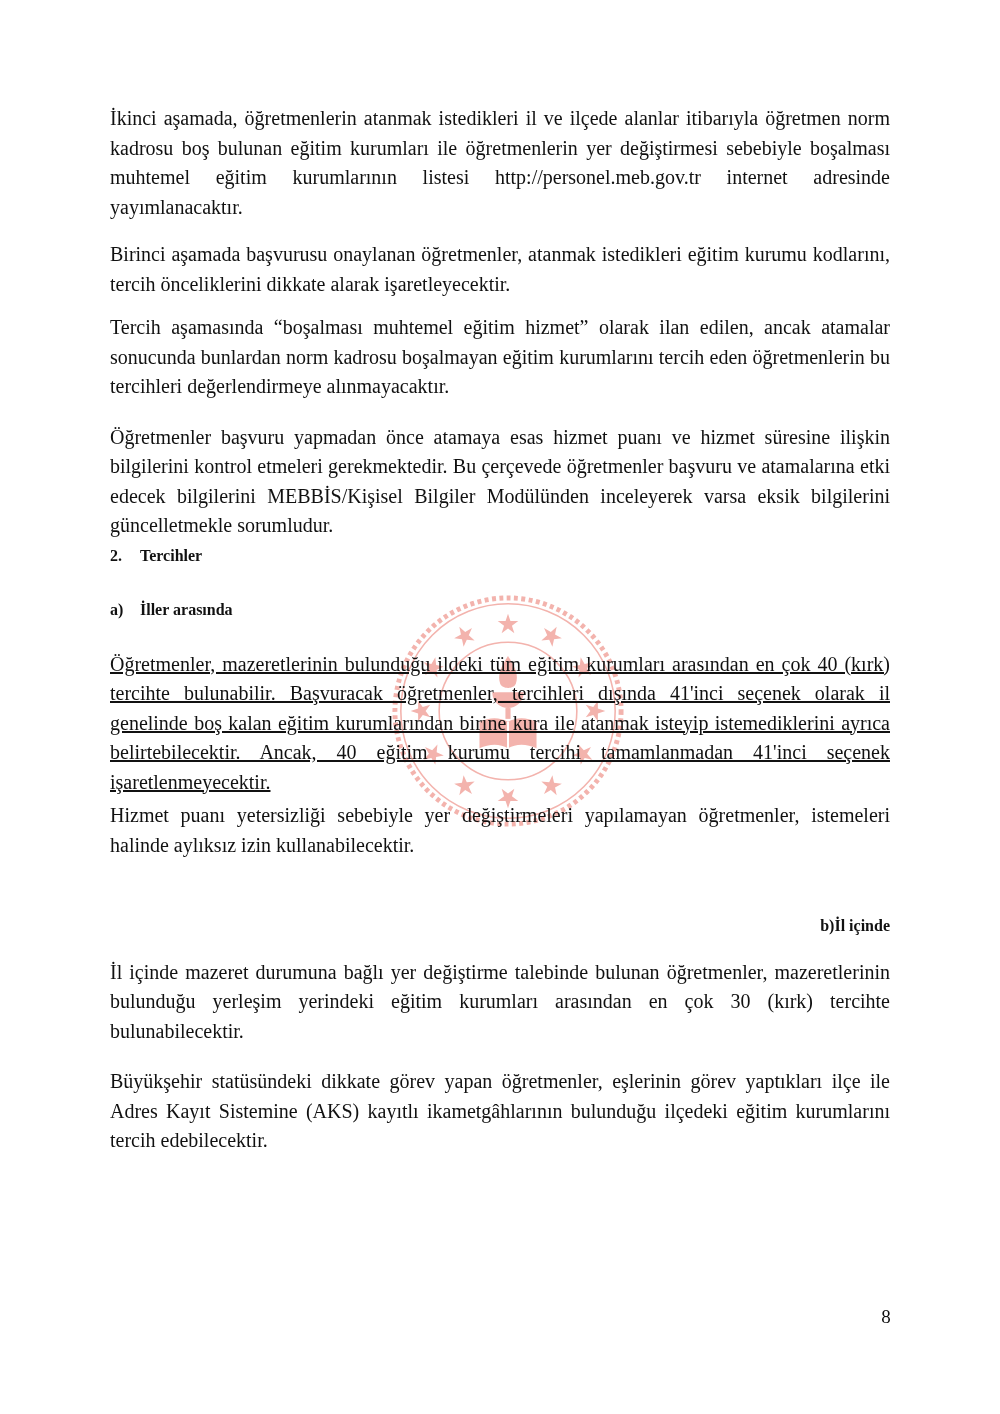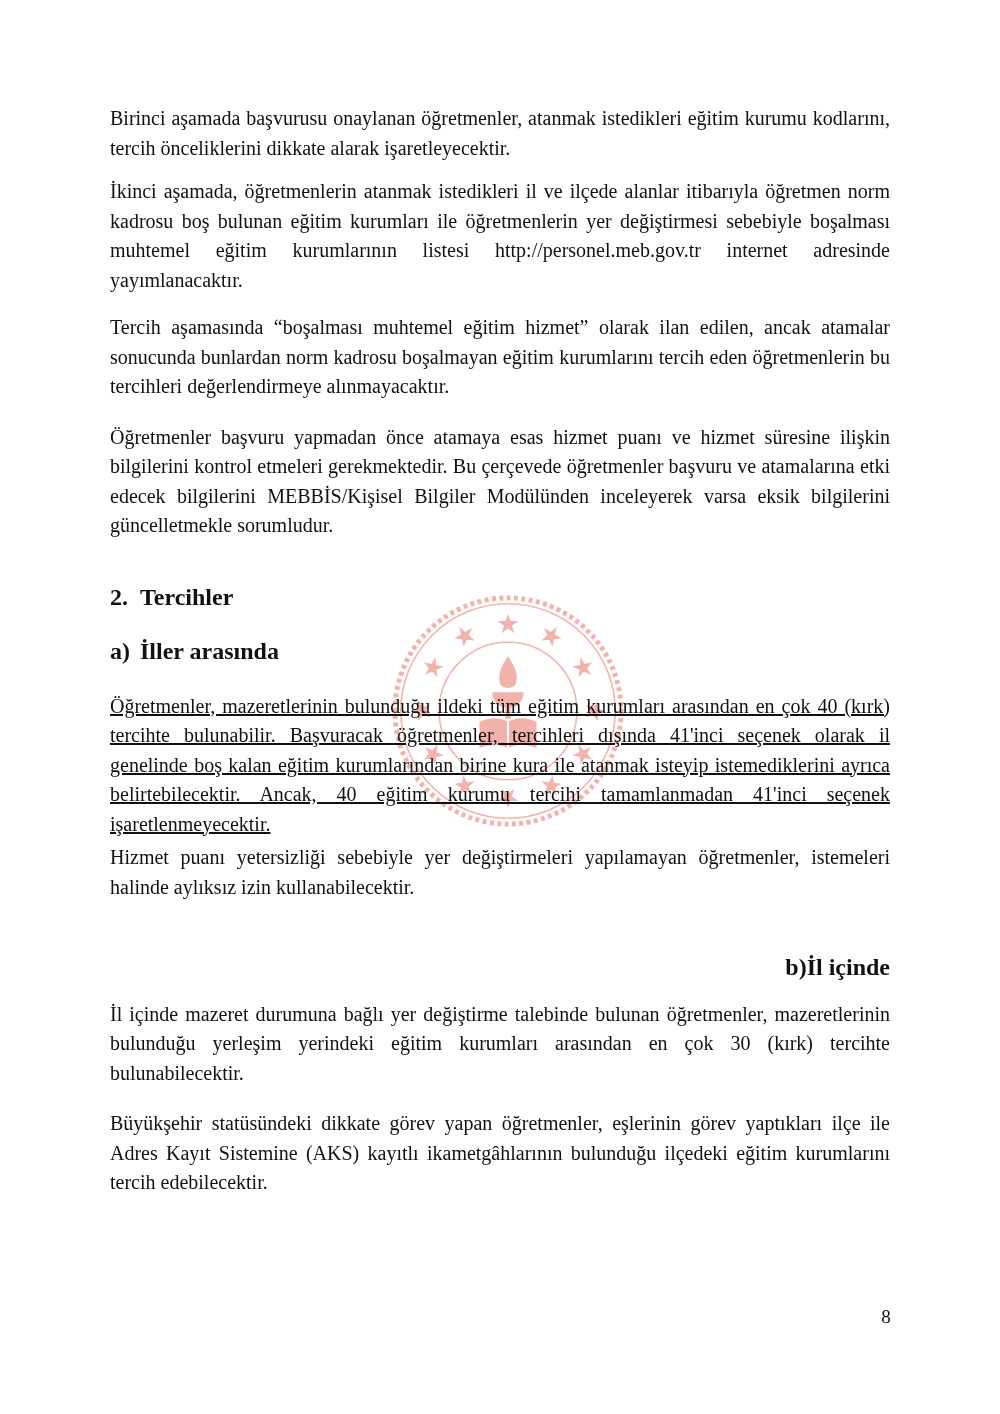--- a/index.html
+++ b/index.html
@@ -34,34 +34,34 @@
   }
   .para {
     margin: 0;
     font-size: 20px;
     line-height: 29.5px;
     text-align: justify;
     text-justify: inter-word;
   }
   .heading {
     margin: 0;
-    font-size: 24px;
+    font-size: 16px;
     line-height: 29.5px;
     font-weight: bold;
     text-align: left;
   }
   .heading .marker {
     display: inline-block;
     width: 30px;
   }
   
   .b1  { margin-bottom: 18px; }
   .b2  { margin-bottom: 14px; }
   .b3  { margin-bottom: 21px; }
-  .b4  { margin-bottom: 42px; }
+  .b4  { }
   .b5  { margin-bottom: 25px; }
   .b6  { margin-bottom: 25px; }
   .b7  { margin-bottom: 4px; text-decoration: underline; }
   .b8  { margin-bottom: 19px; }
   .b9  { margin-bottom: 51px; }
   .b10 { margin-bottom: 17px; text-align: right; }
   .b11 { margin-bottom: 21px; }
   .b12 { margin-bottom: 0; }
   .page-number {
     position: absolute;
@@ -106,22 +106,22 @@
 
       <path d="M-16,-19 L16,-19 C16,-9 8,-3 0,-3 C-8,-3 -16,-9 -16,-19 Z" fill="#f3b3ad"></path>
       <rect x="-2.6" y="-3" width="5.2" height="11" fill="#f3b3ad"></rect>
 
       <path d="M0,11 C-8,6 -19,6 -29,11 L-29,38 C-19,33 -8,33 0,38 C8,33 19,33 29,38 L29,11 C19,6 8,6 0,11 Z" fill="#f3b3ad"></path>
       <line x1="0" y1="11" x2="0" y2="38" stroke="#ffffff" stroke-width="2"></line>
     </svg>
   </div>
 
   <section class="doc-body">
+    <p class="para b1">İkinci aşamada, öğretmenlerin atanmak istedikleri il ve ilçede alanlar itibarıyla öğretmen norm kadrosu boş bulunan eğitim kurumları ile öğretmenlerin yer değiştirmesi sebebiyle boşalması muhtemel eğitim kurumlarının listesi http://personel.meb.gov.tr internet adresinde yayımlanacaktır.</p>
     <p class="para b2">Birinci aşamada başvurusu onaylanan öğretmenler, atanmak istedikleri eğitim kurumu kodlarını, tercih önceliklerini dikkate alarak işaretleyecektir.</p>
-    <p class="para b1">İkinci aşamada, öğretmenlerin atanmak istedikleri il ve ilçede alanlar itibarıyla öğretmen norm kadrosu boş bulunan eğitim kurumları ile öğretmenlerin yer değiştirmesi sebebiyle boşalması muhtemel eğitim kurumlarının listesi http://personel.meb.gov.tr internet adresinde yayımlanacaktır.</p>
     <p class="para b3">Tercih aşamasında “boşalması muhtemel eğitim hizmet” olarak ilan edilen, ancak atamalar sonucunda bunlardan norm kadrosu boşalmayan eğitim kurumlarını tercih eden öğretmenlerin bu tercihleri değerlendirmeye alınmayacaktır.</p>
     <p class="para b4">Öğretmenler başvuru yapmadan önce atamaya esas hizmet puanı ve hizmet süresine ilişkin bilgilerini kontrol etmeleri gerekmektedir. Bu çerçevede öğretmenler başvuru ve atamalarına etki edecek bilgilerini MEBBİS/Kişisel Bilgiler Modülünden inceleyerek varsa eksik bilgilerini güncelletmekle sorumludur.</p>
 
     <h2 class="heading b5">
       <span class="marker">2.</span><span>Tercihler</span>
     </h2>
 
     <h3 class="heading b6">
       <span class="marker">a)</span><span>İller arasında</span>
     </h3>

